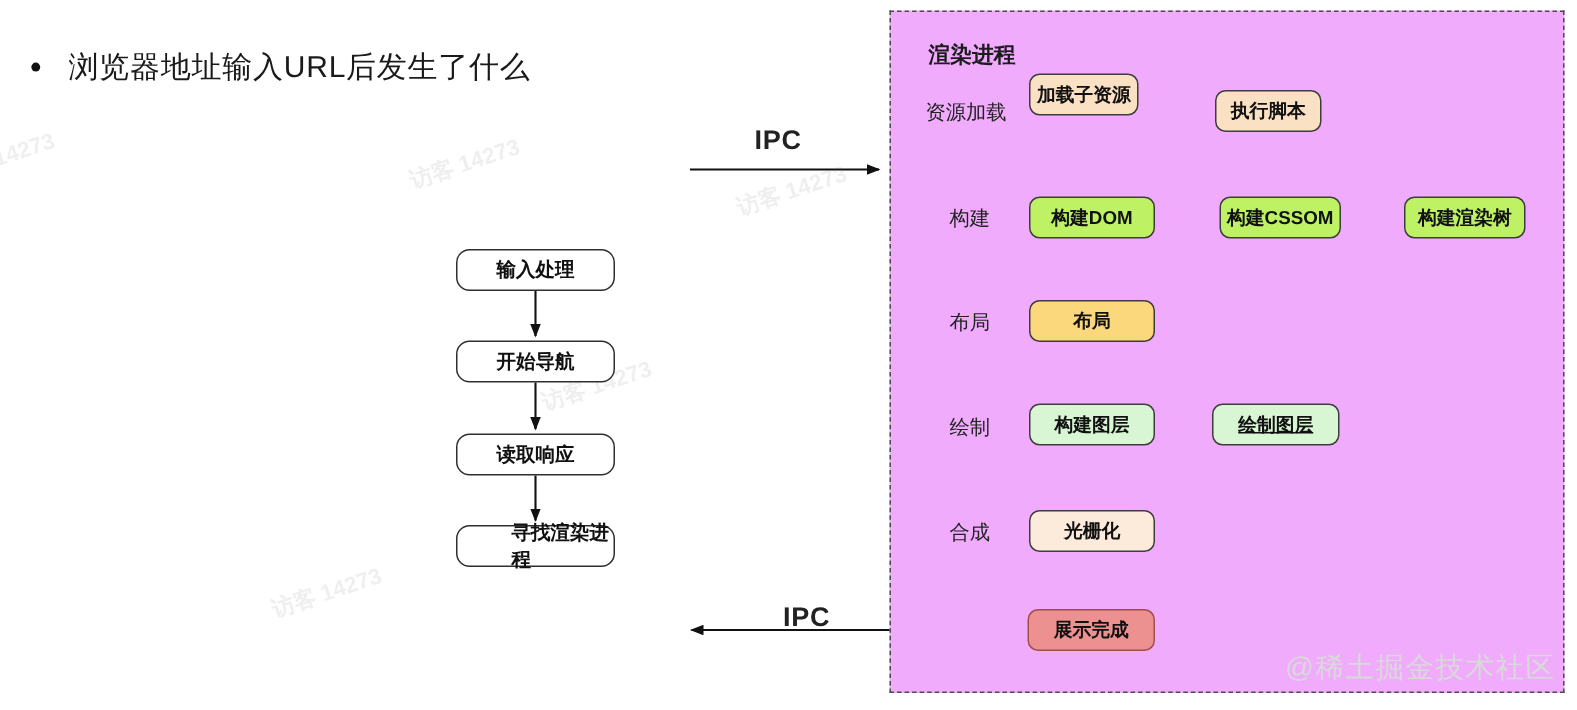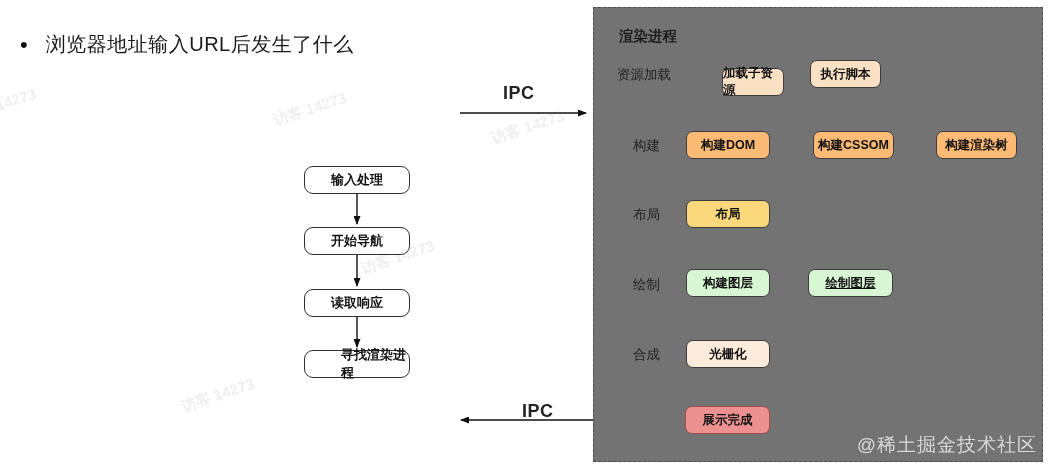--- a/index.html
+++ b/index.html
@@ -12,37 +12,37 @@
     overflow:hidden;
   }
   #arrows{position:absolute;left:0;top:0;width:1051px;height:473px;pointer-events:none;}
 
   .title-row{position:absolute;left:20px;top:31px;display:flex;align-items:center;gap:18px;}
   .bullet{font-size:22px;line-height:1;color:#111;}
   .page-title{font-size:20px;font-weight:500;margin:0;letter-spacing:0.5px;}
 
   .proc{position:absolute;border:1.6px dashed #4d4d4d;box-sizing:border-box;}
   .proc-browser{left:268px;top:88px;width:178px;height:347px;background:#dcebd8;}
-  .proc-render{left:593px;top:7px;width:450px;height:455px;background:#737373;}
+  .proc-render{left:593px;top:7px;width:450px;height:455px;background:#f0abfc;}
   .proc-title{position:absolute;font-size:14.5px;font-weight:bold;color:#1c1c1c;}
 
   .step{
     position:absolute;width:106px;height:28px;box-sizing:border-box;
     background:#ffffff;border:1.6px solid #2f2f2f;border-radius:9px;
     display:flex;align-items:center;justify-content:center;
     font-size:13px;font-weight:bold;color:#111;
   }
   .node{
     position:absolute;height:28px;box-sizing:border-box;
     border:1.5px solid #3d3d3d;border-radius:7px;
     display:flex;align-items:center;justify-content:center;
     font-size:12.5px;font-weight:bold;color:#111;
   }
   .peach{background:#fbe1c4;}
-  .mint{background:#fdba74;}
+  .mint{background:#bef264;}
   .amber{background:#fbd87b;}
   .lgreen{background:#d8f6d3;}
   .lpeach{background:#fcebdb;}
   .salmon{background:#ec9090;border-color:#a04d4d;}
 
   .row-label{position:absolute;font-size:13.5px;font-weight:normal;color:#222;}
   .ipc-label{position:absolute;font-size:18px;font-weight:bold;color:#222;letter-spacing:0.5px;text-align:right;}
 
   .wm{
     position:absolute;font-size:15px;font-weight:bold;
@@ -107,21 +107,21 @@
   <div class="proc proc-render">
     <div class="proc-title" style="left:25px;top:19px;">渲染进程</div>
   </div>
 
   <div class="row-label" style="left:617px;top:66px;">资源加载</div>
   <div class="row-label" style="left:633px;top:137px;">构建</div>
   <div class="row-label" style="left:633px;top:206px;">布局</div>
   <div class="row-label" style="left:633px;top:276px;">绘制</div>
   <div class="row-label" style="left:633px;top:346px;">合成</div>
 
-  <div class="node peach" style="left:686px;top:68px;width:62px;margin-left:36px;">加载子资源</div>
+  <div class="node peach" style="left:686px;top:49px;width:73px;">加载子资源</div>
   <div class="node peach" style="left:810px;top:60px;width:71px;">执行脚本</div>
   <div class="node mint" style="left:686px;top:131px;width:84px;">构建DOM</div>
   <div class="node mint" style="left:813px;top:131px;width:81px;">构建CSSOM</div>
   <div class="node mint" style="left:936px;top:131px;width:81px;">构建渲染树</div>
   <div class="node amber" style="left:686px;top:200px;width:84px;">布局</div>
   <div class="node lgreen" style="left:686px;top:269px;width:84px;">构建图层</div>
   <div class="node lgreen" style="left:808px;top:269px;width:85px;text-decoration:underline;">绘制图层</div>
   <div class="node lpeach" style="left:686px;top:340px;width:84px;">光栅化</div>
   <div class="node salmon" style="left:685px;top:406px;width:85px;">展示完成</div>
 

